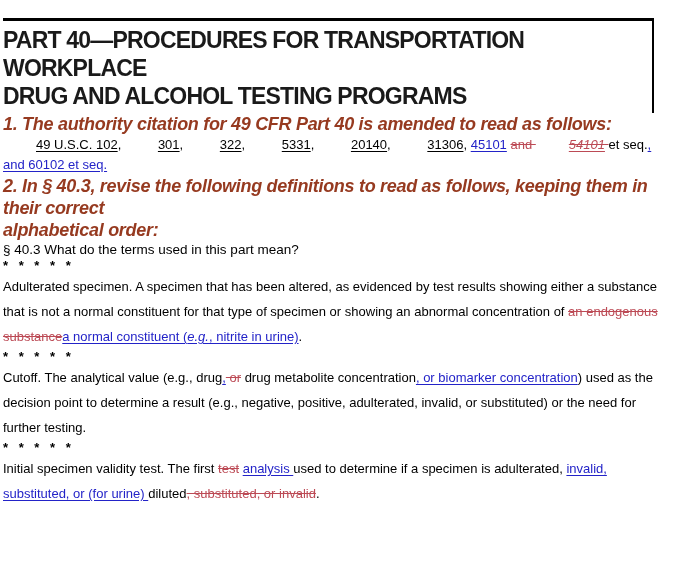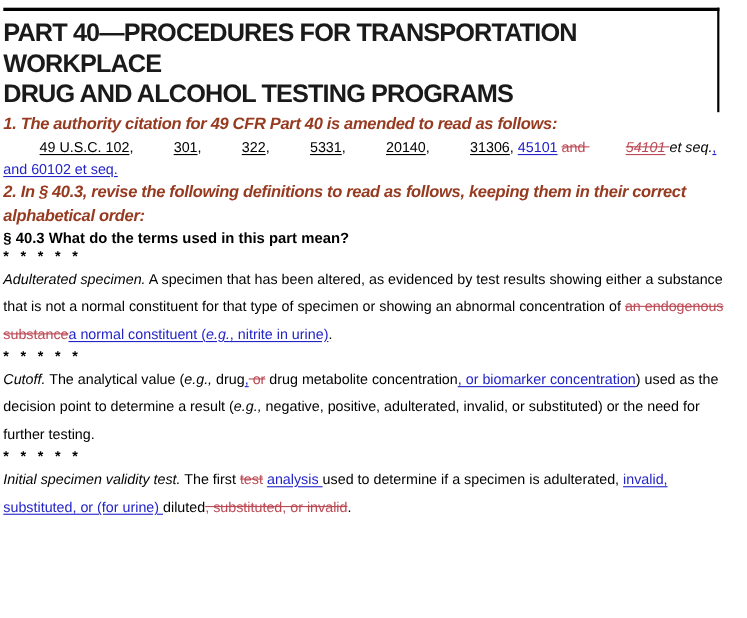--- a/index.html
+++ b/index.html
@@ -1,21 +1,21 @@
 <!DOCTYPE html>
 <html style="--title: #1a1a1a; --text: #000000; --instruction: #963a20; --insertion: #2323c8; --deletion: #bc4a55;"><head>
 <meta charset="utf-8">
 <style>
   html, body { margin: 0; padding: 0; background: #ffffff; }
   .doc {
     position: relative;
     width: 679px;
     height: 562px;
     box-sizing: border-box;
-    padding: 5px 4px 0 3px;
+    padding: 16px 4px 0 3px;
     overflow: hidden;
     background: #ffffff;
     color: var(--text, #000);
     font-family: "Liberation Sans", sans-serif;
     font-size: 13px;
   }
   .doc p, .doc h1 { margin: 0; }
 
   .title-box {
     margin-top: 2px;
@@ -31,47 +31,47 @@
     font-weight: 700;
     letter-spacing: -0.8px;
     color: var(--title, #1a1a1a);
     white-space: pre-line;
   }
 
   .instr {
     color: var(--instruction, #963a20);
     font-weight: 700;
     font-style: italic;
-    font-size: 15px;
+    font-size: 18px;
     letter-spacing: -0.3px;
     line-height: 22px;
     margin-left: 42px;
     white-space: pre-line;
   }
   .instr1 { margin-top: 22px; }
   .instr2 { margin-top: 20px; }
 
   .label-b { margin-top: 11px; font-weight: 700; line-height: 17px; }
 
   .cite { margin-top: 14px; line-height: 20px; }
 
-  .heading { margin-top: 5px; font-weight: 700; font-size: 13.5px; line-height: 17px; }
+  .heading { margin-top: 5px; font-weight: 400; font-size: 13.5px; line-height: 17px; }
 
   .stars { font-weight: 700; word-spacing: 7px; line-height: 16px; }
   .st1 { margin-top: 12px; }
   .st2 { margin-top: 8px; }
   .st3 { margin-top: 7px; }
 
   .para { line-height: 25px; }
   .p1 { margin-top: 18px; }
   .p2 { margin-top: 13px; }
   .p3 { margin-top: 8px; }
 
   
-  .s-i { font-style: italic; }
+  .s-i { }
   .s-u { text-decoration: underline; text-underline-offset: 2px; margin-left: 33px; }
   .s-ins { color: var(--insertion, #2323c8); text-decoration: underline; text-underline-offset: 2px; margin-top: 33px; }
   .s-ins.s-i { font-style: italic; text-align: center; }
   .s-del { color: var(--deletion, #bc4a55); text-decoration: line-through; }
   .s-del.s-u { text-decoration: line-through underline; text-underline-offset: 2px; font-style: italic; }
 </style>
 </head>
 <body>
 
 <div class="doc">

